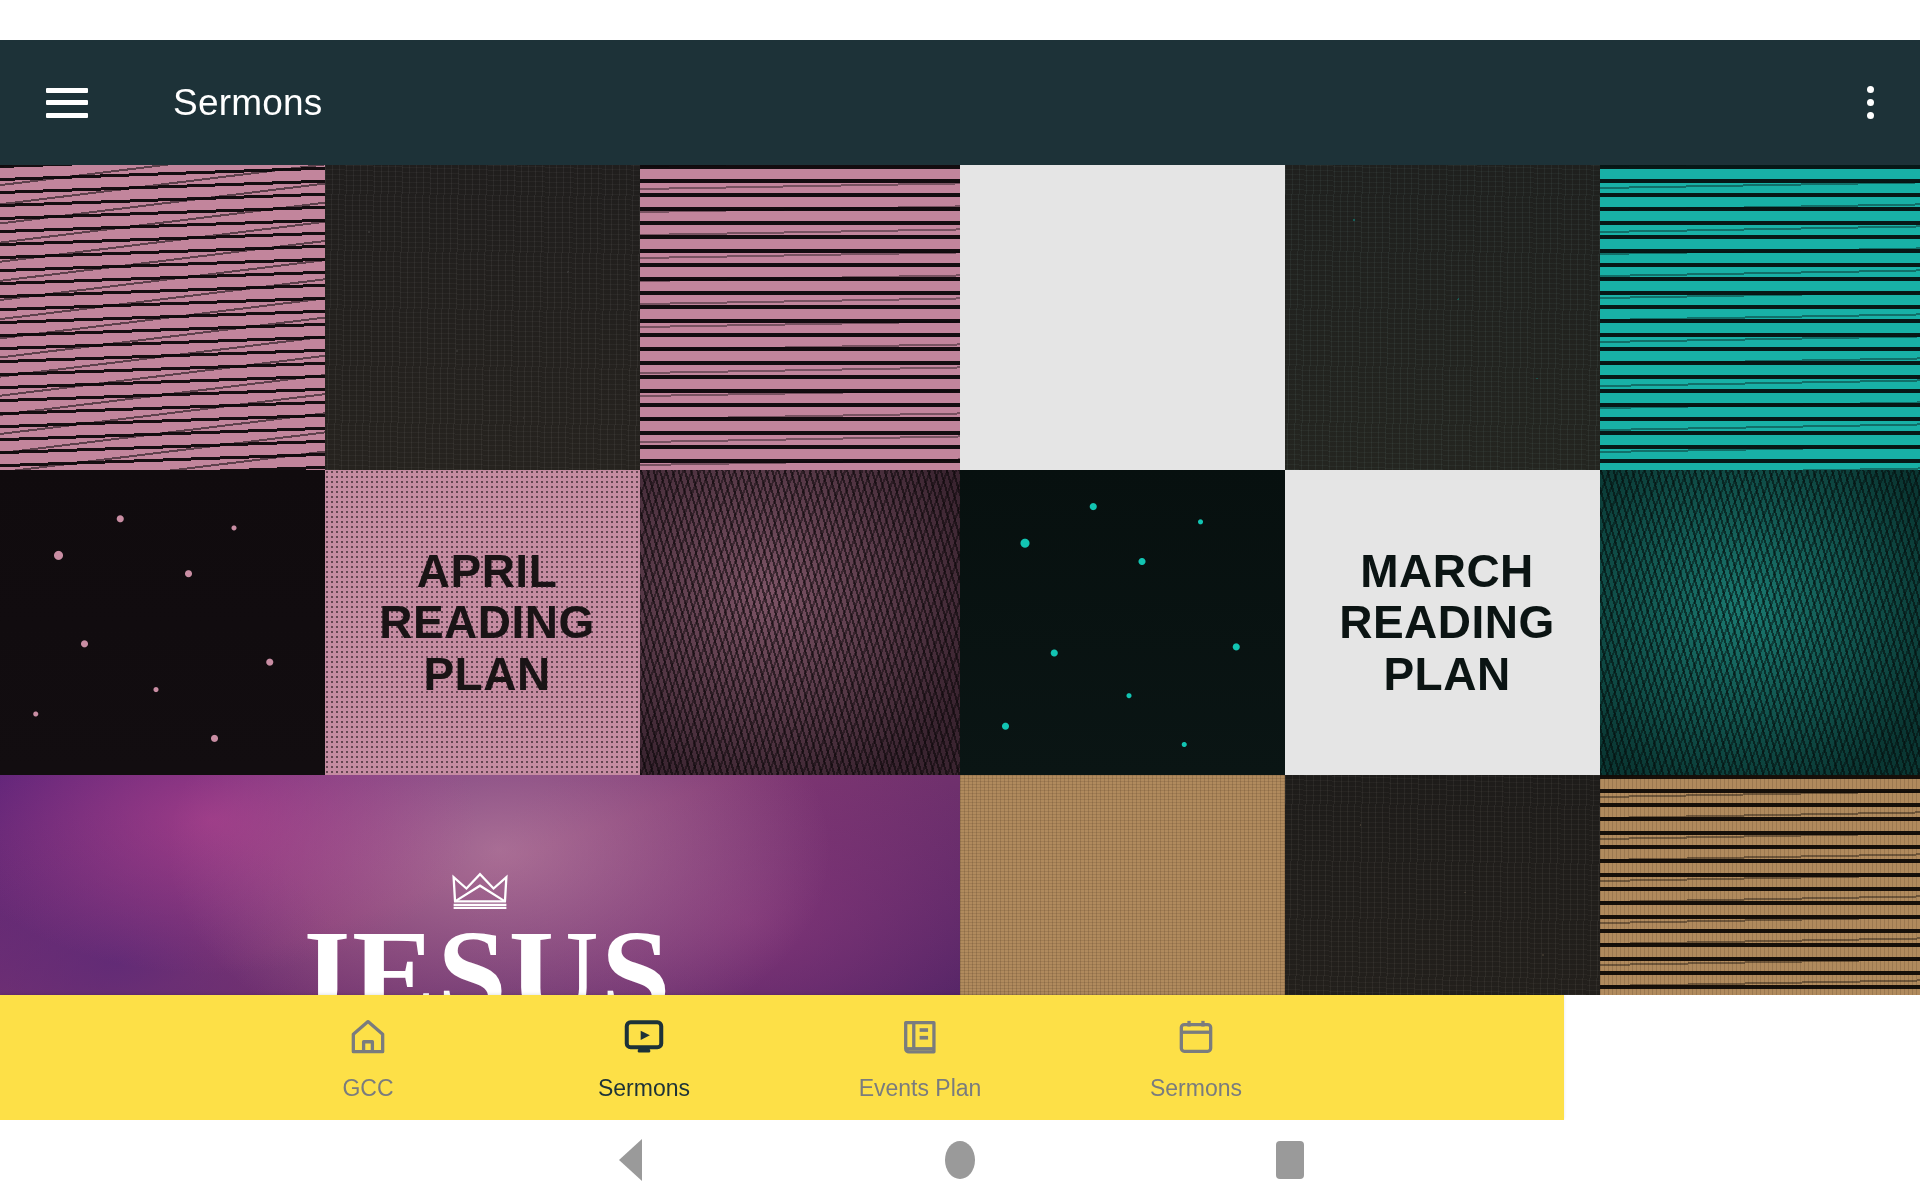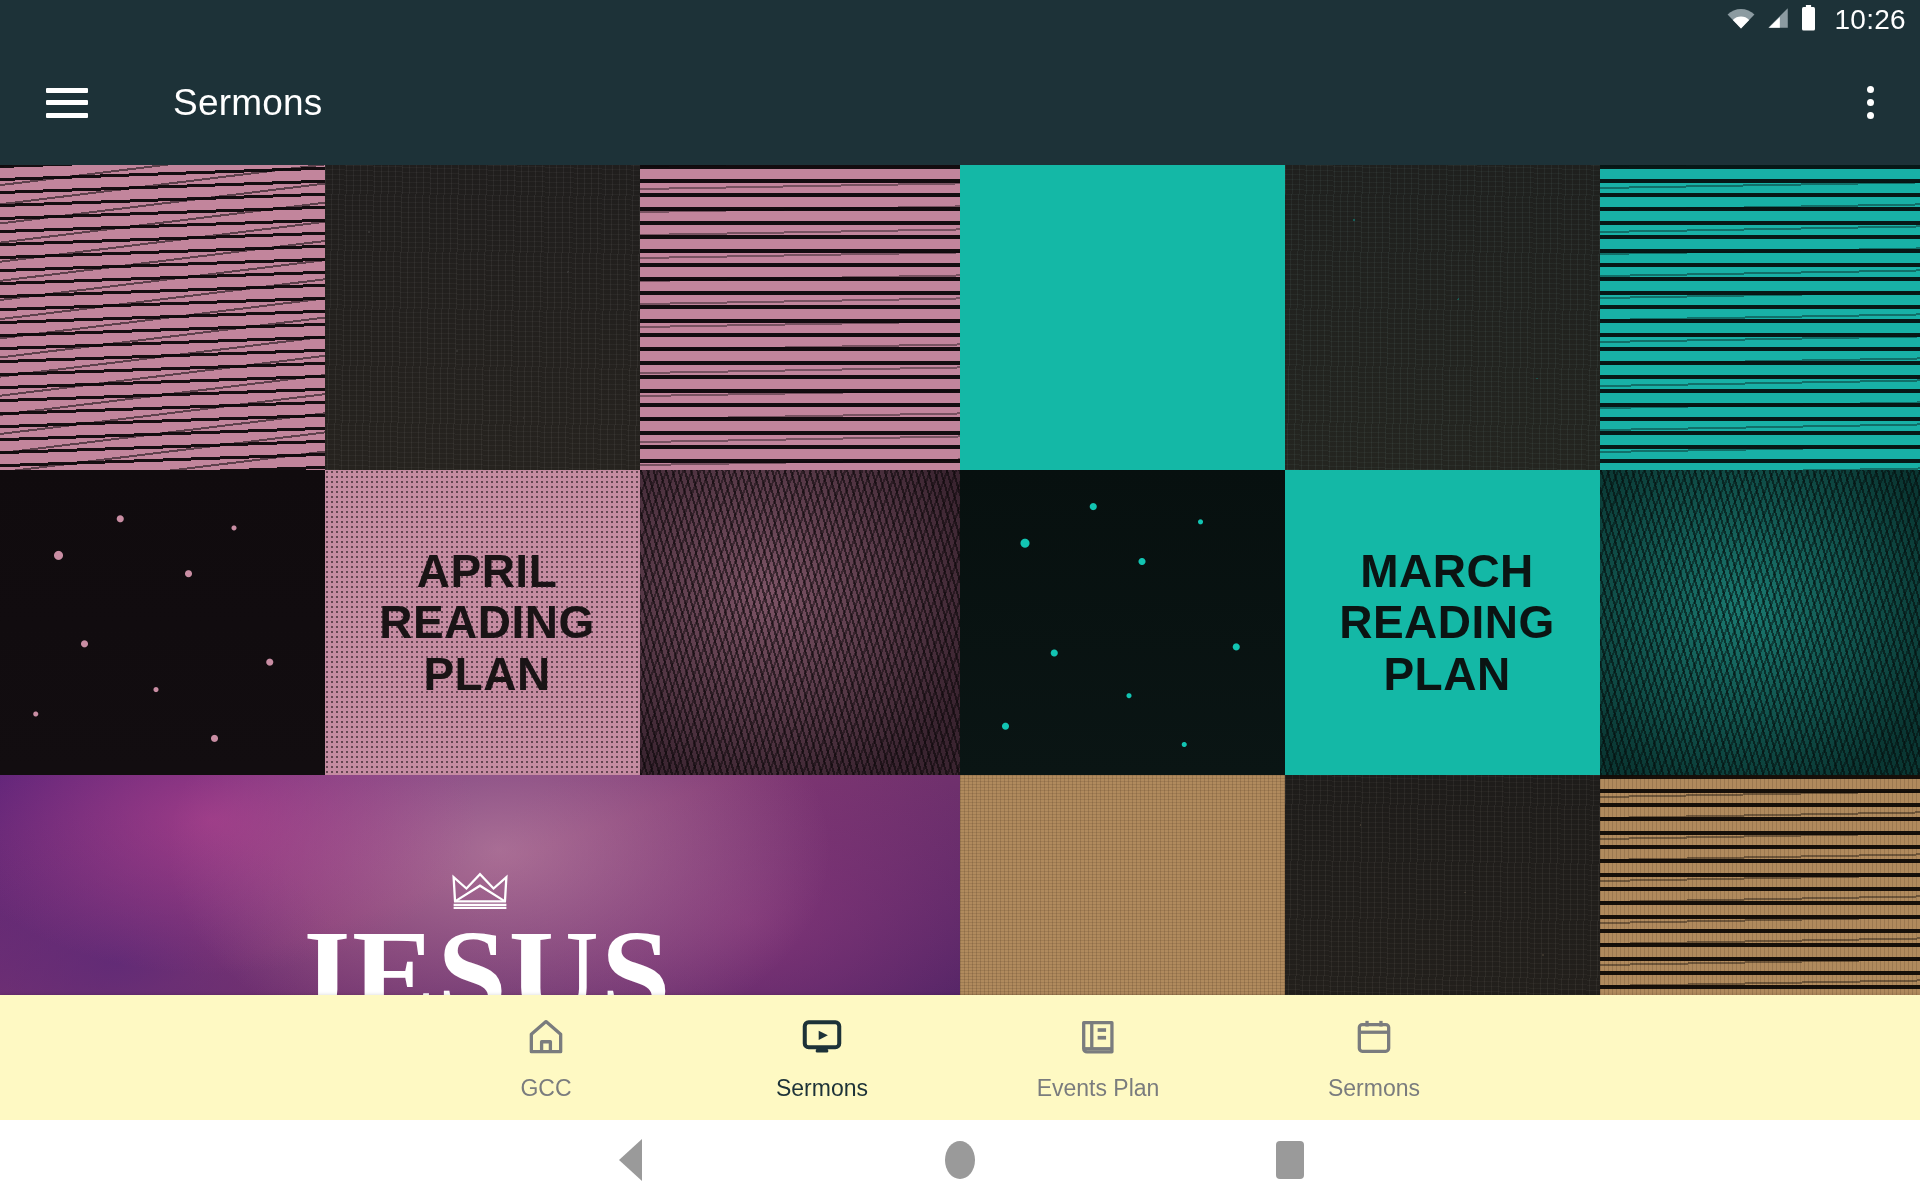--- a/index.html
+++ b/index.html
@@ -170,21 +170,21 @@
       radial-gradient(circle at 2px 2px, rgba(20,12,16,0.55) 0 1px, rgba(0,0,0,0) 1px);
     background-size: 5px 5px;
   }
   .tex-pink-feather {
     background-color: #5c3c4a;
     background-image:
       repeating-linear-gradient(74deg, rgba(10,6,8,0.6) 0 2px, rgba(0,0,0,0) 2px 6px),
       repeating-linear-gradient(110deg, rgba(10,6,8,0.45) 0 2px, rgba(0,0,0,0) 2px 8px),
       radial-gradient(ellipse at 40% 40%, #7d5466 0%, #3a2430 80%);
   }
-  .tex-teal-flat { background-color: #14b8a6; }
+  .tex-teal-flat { background-color: #e5e5e5; }
   .tex-teal-line {
     background-color: #18b1a6;
     background-image:
       repeating-linear-gradient(180deg, rgba(6,16,15,0.95) 0 4px, rgba(0,0,0,0) 4px 14px),
       repeating-linear-gradient(179deg, rgba(6,16,15,0.4) 0 2px, rgba(0,0,0,0) 2px 22px);
   }
   .tex-dark-grain-teal {
     background-color: #20211f;
     background-image:
       radial-gradient(circle at 22% 18%, rgba(0,200,185,0.35) 0 1px, rgba(0,0,0,0) 1px),
@@ -269,23 +269,23 @@
     letter-spacing: 2px;
     line-height: 0.82;
     margin-top: 14px;
     white-space: nowrap;
   }
 
   
   .bottom-nav {
     position: absolute;
     left: 0; top: 995px;
-    width: 1920px;
+    width: 1564px;
     height: 125px;
-    background: #fef9c3;
+    background: #fde047;
     display: flex;
     align-items: flex-start;
     justify-content: center;
     box-shadow: 0 -1px 3px rgba(0,0,0,0.10);
     box-sizing: border-box;
     padding-top: 20px;
   }
   .nav-item {
     width: 276px;
     display: flex;
@@ -336,43 +336,20 @@
     width: 28px; height: 38px;
     border-radius: 4px;
     background: #9a9a9a;
   }
 </style>
 </head>
 <body>
 
 <div id="app">
 
-  <div class="status-bar">
-    <div class="status-icons">
-      <span>
-        <svg width="30" height="22" viewBox="0 0 24 18">
-          <path d="M12 17.5 L1 6.2 A15.5 15.5 0 0 1 23 6.2 Z" fill="#8c9ba1"></path>
-          <path d="M12 17.5 L5.3 10.6 A9.4 9.4 0 0 1 18.7 10.6 Z" fill="#ffffff"></path>
-        </svg>
-      </span>
-      <span>
-        <svg width="26" height="22" viewBox="0 0 20 18">
-          <path d="M18 1 L18 17 L2 17 Z" fill="#8c9ba1"></path>
-          <path d="M11.5 8.2 L11.5 17 L2.5 17 Z" fill="#ffffff"></path>
-        </svg>
-      </span>
-      <span>
-        <svg width="17" height="26" viewBox="0 0 12 20">
-          <rect x="4" y="0" width="4" height="2" fill="#ffffff"></rect>
-          <rect x="1" y="1.6" width="10" height="18" rx="1.2" fill="#ffffff"></rect>
-        </svg>
-      </span>
-      <span class="status-time">10:26</span>
-    </div>
-  </div>
 
   <div class="app-bar">
     <div class="hamburger">
       <span></span>
         <span></span>
         <span></span>
     </div>
     <div class="app-title">Sermons</div>
     <div class="overflow-menu">
       <i></i>

